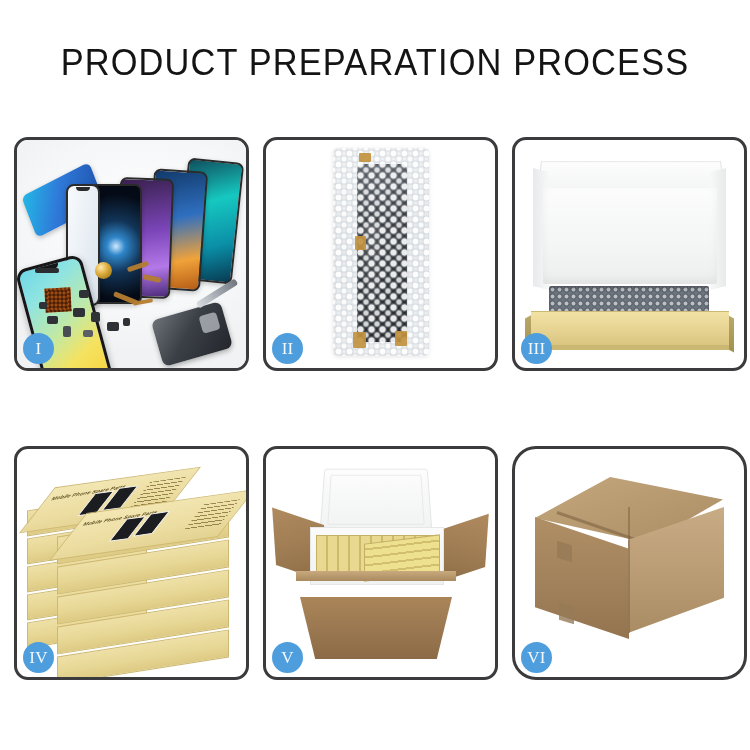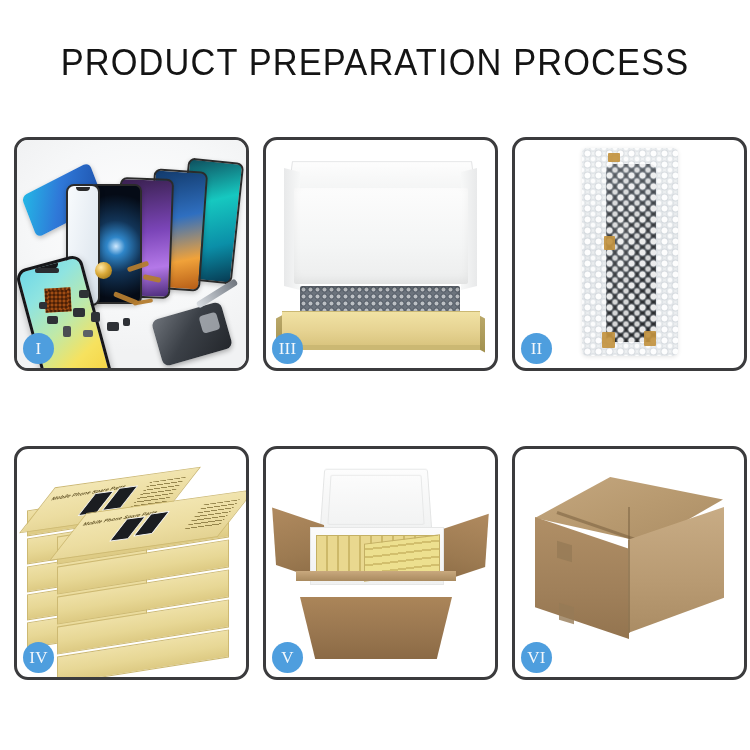--- a/index.html
+++ b/index.html
@@ -512,21 +512,21 @@
     clip-path: polygon(0 0, 100% 0, 90% 100%, 10% 100%);
   }
   .v-rim {
     position: absolute;
     left: 30px; top: 122px;
     width: 160px; height: 10px;
     background: linear-gradient(180deg,#c9a97e 0%, #a98a5f 100%);
   }
 
   
-  .p6 { background: #ffffff; }
+  .p6 { background: #ffffff; border-radius: 24px; }
   .c-top {
     position: absolute;
     left: 20px; top: 28px;
     width: 188px; height: 66px;
     background: linear-gradient(160deg,#c4a77f 0%, #b89a70 50%, #ab8d64 100%);
     clip-path: polygon(40% 0, 100% 34%, 60% 100%, 0 62%);
   }
   .c-seam {
     position: absolute;
     left: 42px; top: 62px;
@@ -607,50 +607,50 @@
         <div class="dot d5"></div>
         <div class="dot d6"></div>
         <div class="dot d7"></div>
         <div class="dot d8"></div>
         <div class="dot d9"></div>
         <div class="tweezer"></div>
       </div>
       <div class="badge">I</div>
     </div>
 
+    <div class="panel p2">
+      <div class="photo">
+        <div class="bubblepack">
+          <div class="screen-inner"></div>
+          <div class="bubbletex"></div>
+          <div class="bubbletex2"></div>
+          <div class="tape t1"></div>
+          <div class="tape t2"></div>
+          <div class="tape t3"></div>
+          <div class="tape t4"></div>
+        </div>
+      </div>
+      <div class="badge">II</div>
+    </div>
+
     <div class="panel p3">
       <div class="photo">
         <div class="box3-lid"></div>
         <div class="foam-side-l"></div>
         <div class="foam-side-r"></div>
         <div class="foam-back"></div>
         <div class="bubble-strip"></div>
         <div class="box3-flapL"></div>
         <div class="box3-flapR"></div>
         <div class="box3-front"></div>
         <div class="box3-edge"></div>
       </div>
       <div class="badge">III</div>
     </div>
 
-    <div class="panel p2">
-      <div class="photo">
-        <div class="bubblepack">
-          <div class="screen-inner"></div>
-          <div class="bubbletex"></div>
-          <div class="bubbletex2"></div>
-          <div class="tape t1"></div>
-          <div class="tape t2"></div>
-          <div class="tape t3"></div>
-          <div class="tape t4"></div>
-        </div>
-      </div>
-      <div class="badge">II</div>
-    </div>
-
     <div class="panel p4">
       <div class="photo">
         <div class="stack">
           <div class="sbox sb-l5"></div>
           <div class="sbox sb-l4"></div>
           <div class="sbox sb-l3"></div>
           <div class="sbox sb-l2"></div>
           <div class="sbox sb-l1"></div>
 
           <div class="lid lid-top">

